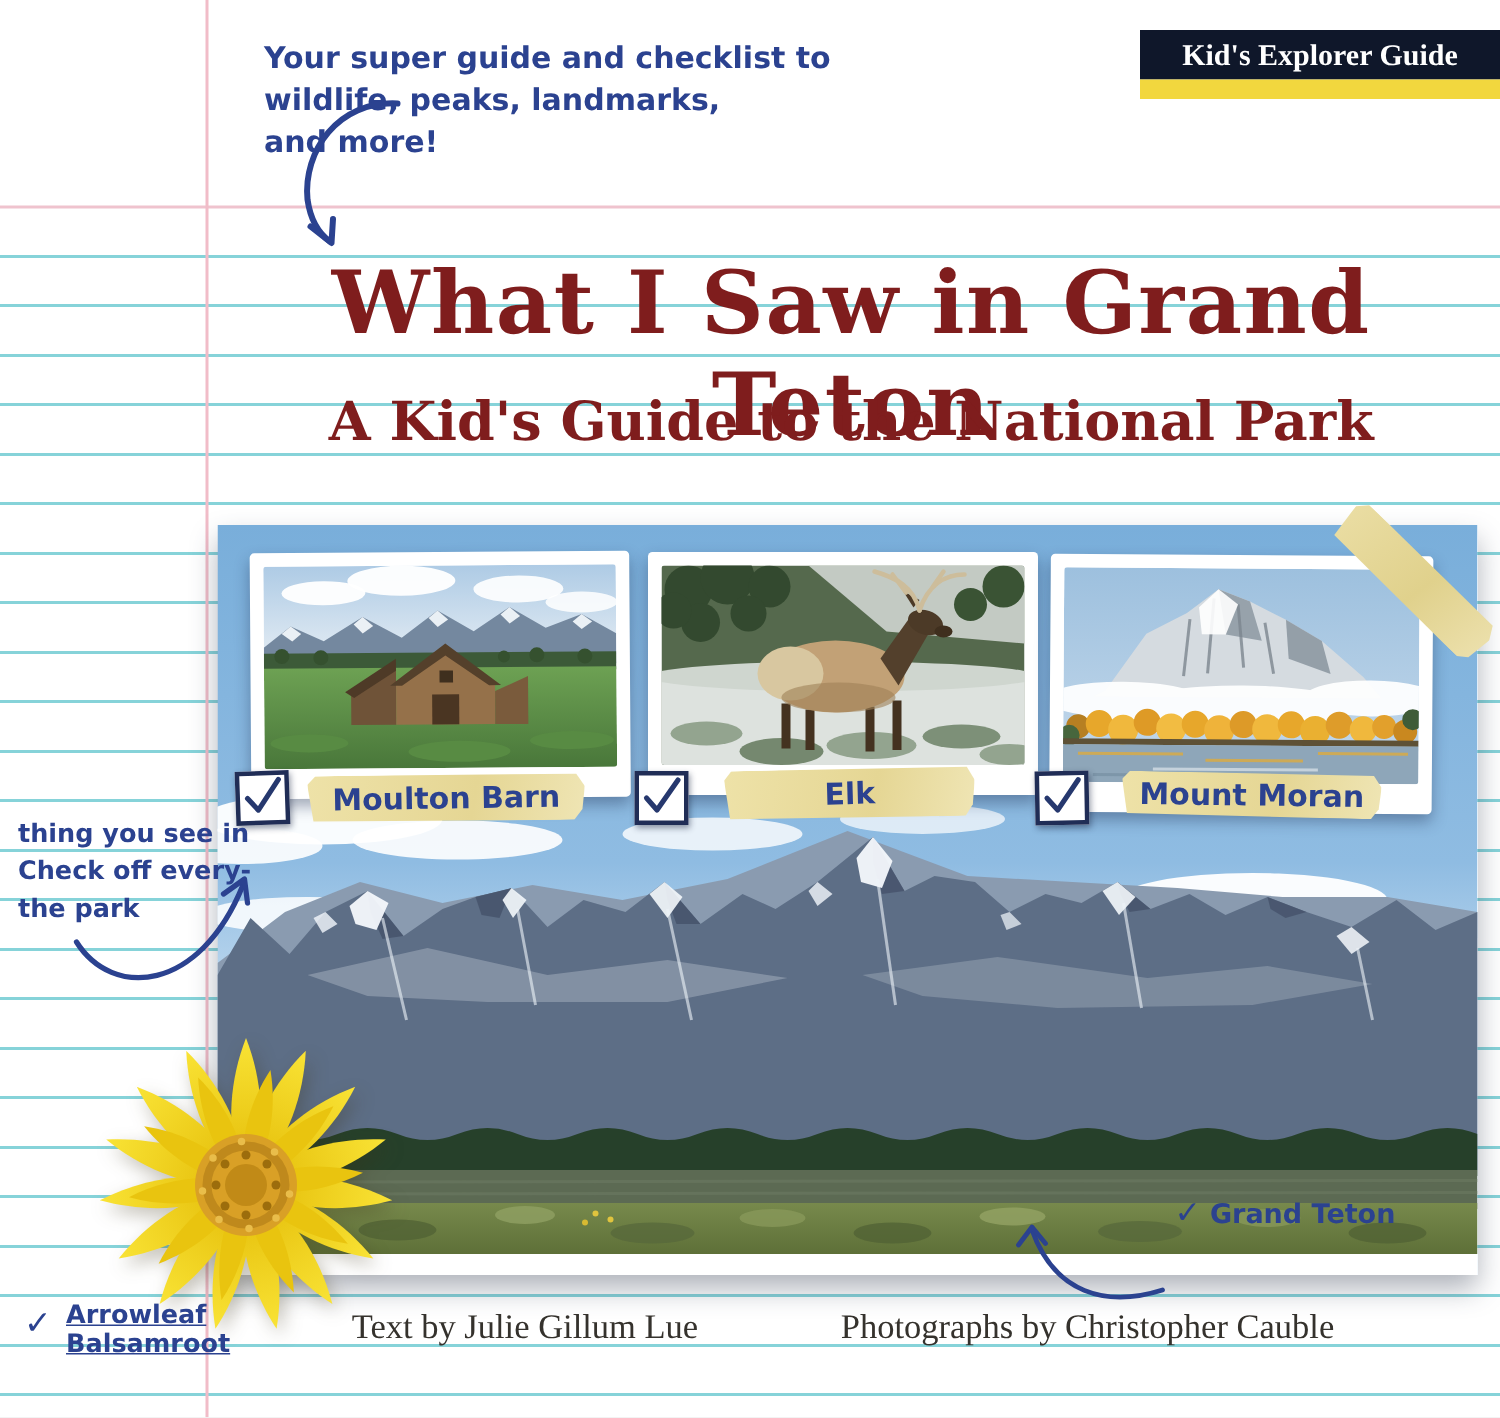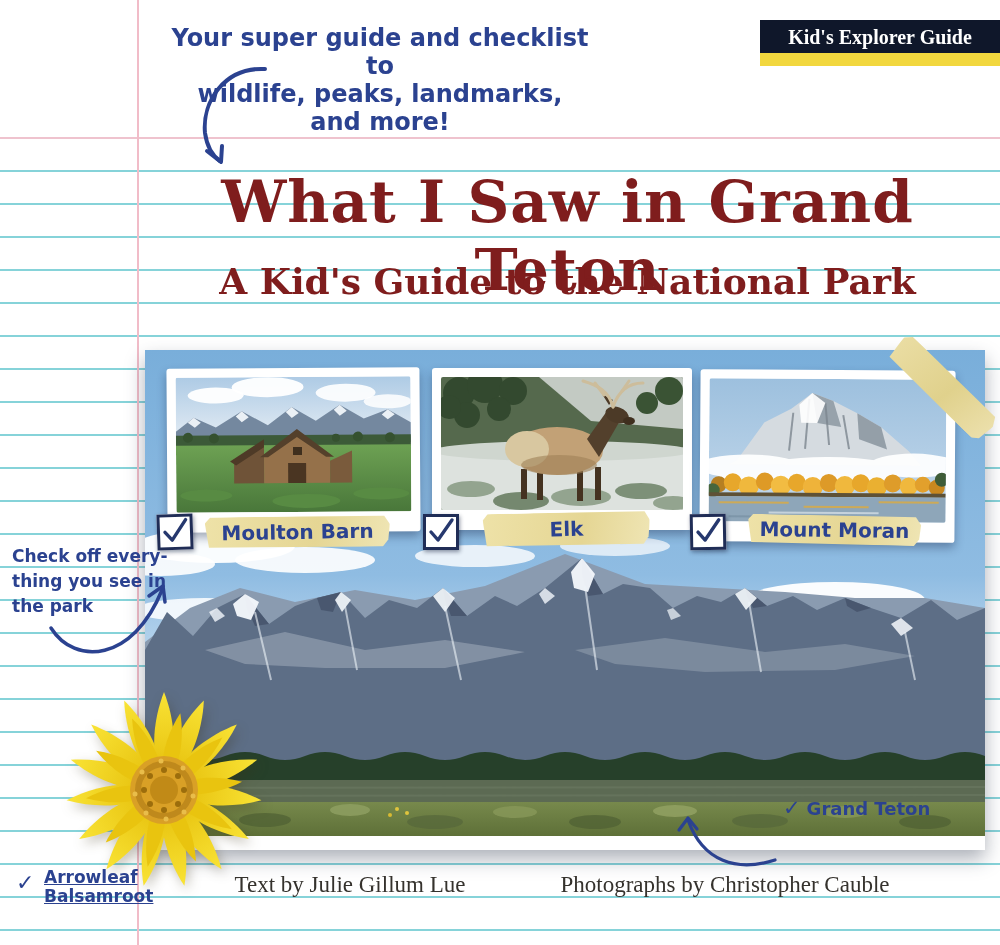--- a/index.html
+++ b/index.html
@@ -9,21 +9,21 @@
   .rules{position:absolute;left:0;top:170px;width:1000px;height:775px;z-index:0;
          background:repeating-linear-gradient(to bottom,#86d3d9 0,#86d3d9 2px,transparent 2px,transparent 33px);}
   .pink-rule{position:absolute;left:0;top:137px;width:1000px;height:2px;background:#efc3ce;z-index:0;}
   .margin-rule{position:absolute;left:137px;top:0;width:2px;height:945px;background:#f1bcc8;z-index:1;}
   
   .badge{position:absolute;left:760px;top:20px;width:240px;height:33px;background:#0f172a;color:#ffffff;
          font-family:"Liberation Serif",serif;font-weight:bold;font-size:20px;text-align:center;line-height:34px;z-index:4;}
   .badge-stripe{position:absolute;left:760px;top:53px;width:240px;height:13px;background:#f2d73e;z-index:4;}
   
   .hand{font-family:"DejaVu Sans",sans-serif;font-weight:bold;color:#2b4290;}
-  .intro{position:absolute;left:160px;top:24px;width:440px;text-align:center;font-size:24px;line-height:28px;z-index:2;}
+  .intro{position:absolute;left:176px;top:24px;width:440px;font-size:20px;line-height:28px;z-index:2;}
   .intro span{display:block;}
   .arrow-svg{position:absolute;z-index:2;}
   
   .title{position:absolute;left:135px;top:168px;width:865px;text-align:center;
          font-family:"DejaVu Serif",serif;font-weight:bold;font-size:58px;color:#7f1d1d;letter-spacing:1px;z-index:2;}
   .subtitle{position:absolute;left:135px;top:260px;width:865px;text-align:center;
          font-family:"DejaVu Serif",serif;font-weight:bold;font-size:36px;color:#7f1d1d;z-index:2;}
   
   .panel{position:absolute;left:145px;top:350px;width:840px;height:500px;z-index:2;
          box-shadow:0 9px 18px rgba(50,60,80,.4);text-align:center;}
@@ -354,22 +354,22 @@
         <span>Elk</span>
       </div>
     <div class="tape t3 hand">
         <span>Mount Moran</span>
       </div>
   </div>
 
   <div class="corner-tape"></div>
 
   <div class="side-note hand">
+    <span>thing you see in</span>
     <span>Check off every-</span>
-    <span>thing you see in</span>
     <span>the park</span>
   </div>
   <svg class="arrow-svg" style="left:35px;top:550px;z-index:3;" width="150" height="120" viewBox="0 0 150 120">
     <path d="M16,78 C40,116 98,112 127,40" fill="none" stroke="#2b4290" stroke-width="3.5" stroke-linecap="round"></path>
     <path d="M114,46 L128,36 L130,52" fill="none" stroke="#2b4290" stroke-width="3.5" stroke-linecap="round" stroke-linejoin="round"></path>
   </svg>
 
   <svg class="flower" width="218" height="218" viewBox="0 0 218 218">
     <defs>
       <linearGradient id="pet" x1="0" y1="0" x2="0" y2="1">

